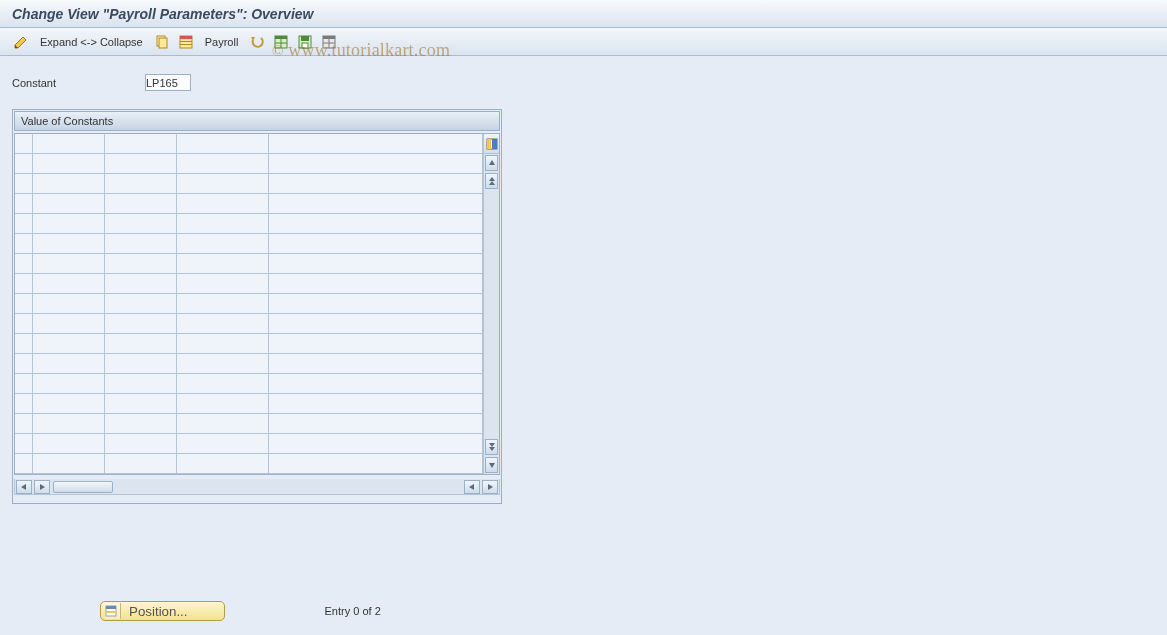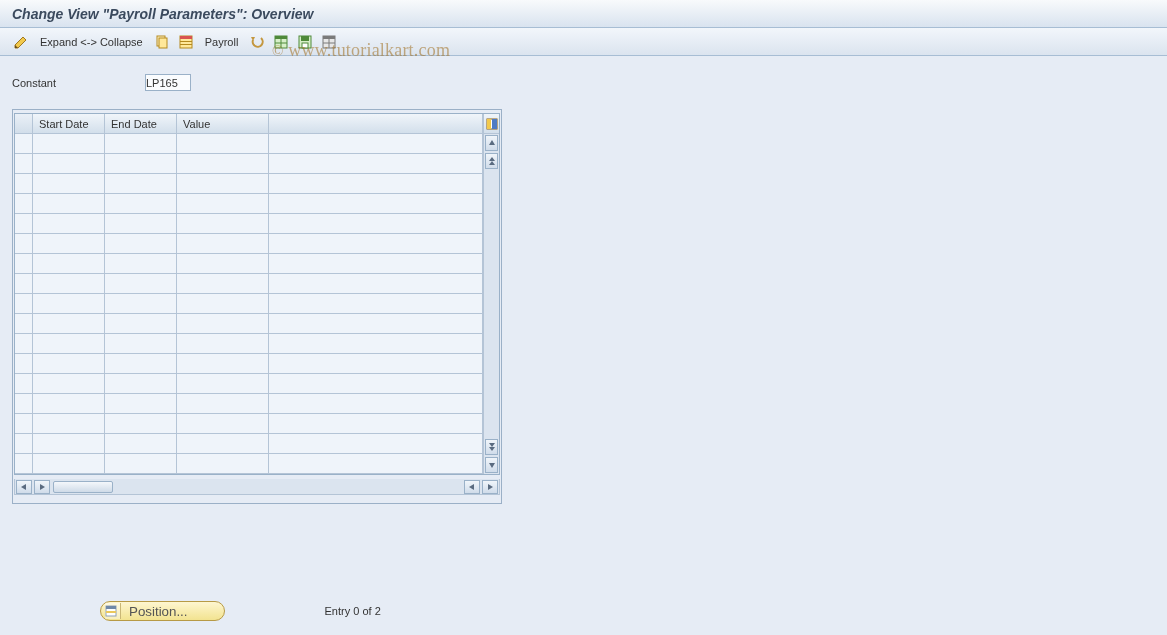--- a/index.html
+++ b/index.html
@@ -184,21 +184,21 @@
     }
     .position-btn {
       display: inline-flex;
       align-items: center;
       height: 20px;
       border: 1px solid #b79a46;
       background: linear-gradient(to bottom, #fef6d0 0%, #f2e390 100%);
       padding: 0 36px 0 4px;
       gap: 6px;
       cursor: pointer;
-      border-radius: 10px;
+      border-radius: 5px;
     }
     .position-btn .icon-slot {
       width: 16px; height: 16px;
       display: inline-flex; align-items: center; justify-content: center;
       background: rgba(255,255,255,0.4);
       border-right: 1px solid #c9b776;
       padding-right: 3px;
       margin-right: 2px;
     }
     .position-btn span.text { color: #555; }
@@ -279,29 +279,23 @@
 </div>
 
 <div class="watermark"><span class="copy">©</span> www.tutorialkart.com</div>
 
 <div class="field-row">
   <span class="field-label">Constant</span>
   <span class="field-value">LP165</span>
 </div>
 
 <div class="panel">
+  <div class="panel-header">Value of Constants</div>
   <div class="table-wrap">
     <div class="table-main">
-      <div class="table-head">
-        <div class="th row-handle"></div>
-        <div class="th col-start">Start Date</div>
-        <div class="th col-end">End Date</div>
-        <div class="th col-value">Value</div>
-        <div class="th col-rest"></div>
-      </div>
       <div class="table-body" id="table-body">
           <div class="tr">
             <div class="td row-handle"></div>
             <div class="td col-start"></div>
             <div class="td col-end"></div>
             <div class="td col-value"></div>
             <div class="td col-rest"></div>
           </div>
           <div class="tr">
             <div class="td row-handle"></div>

